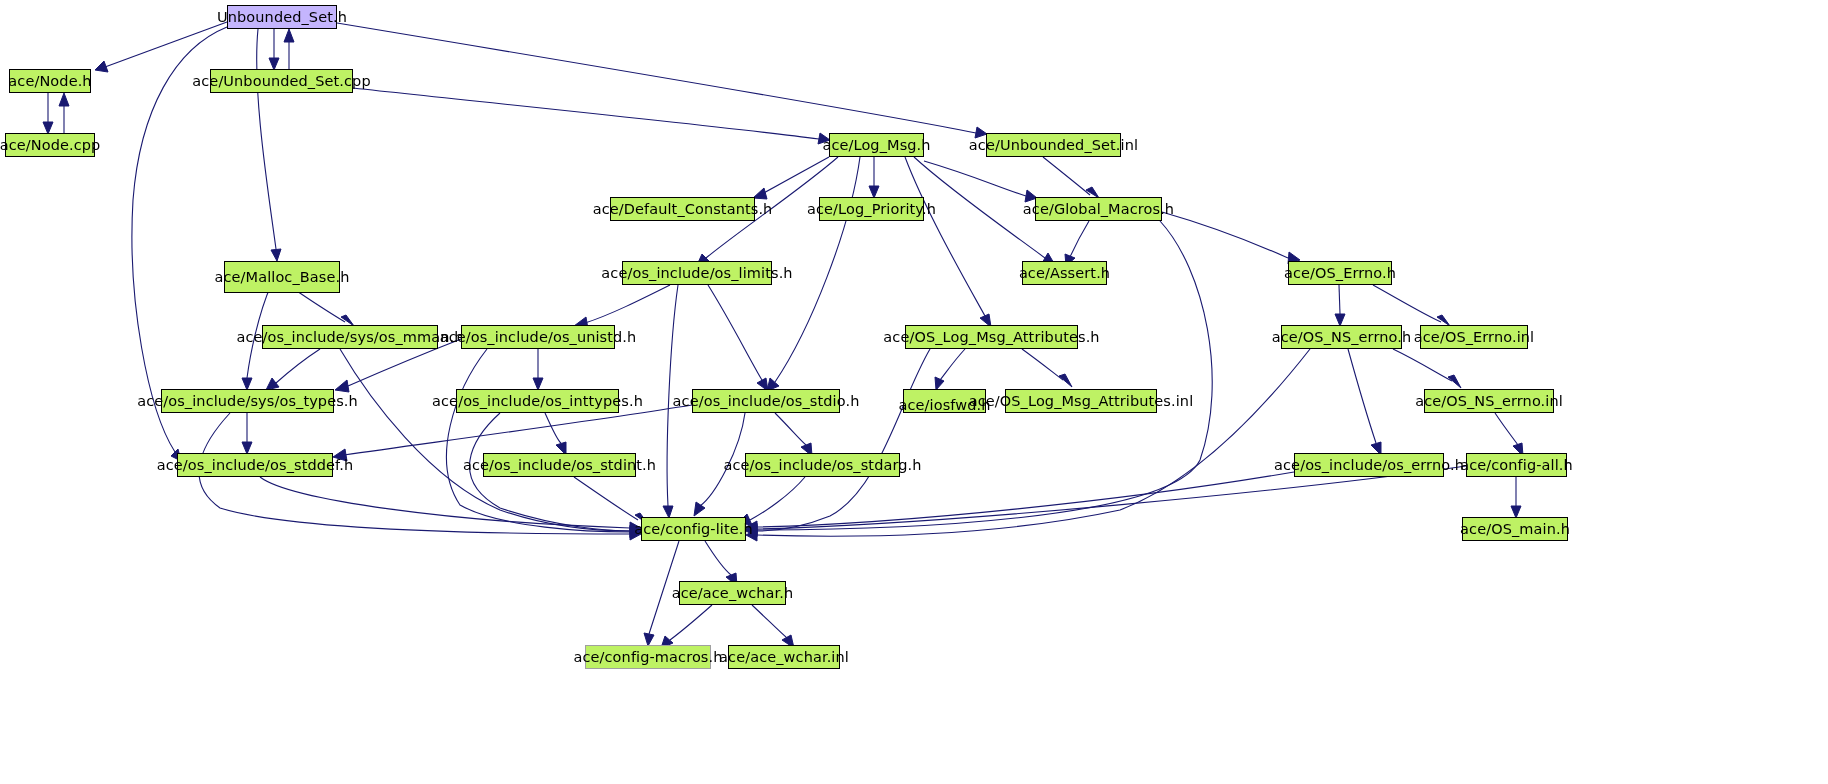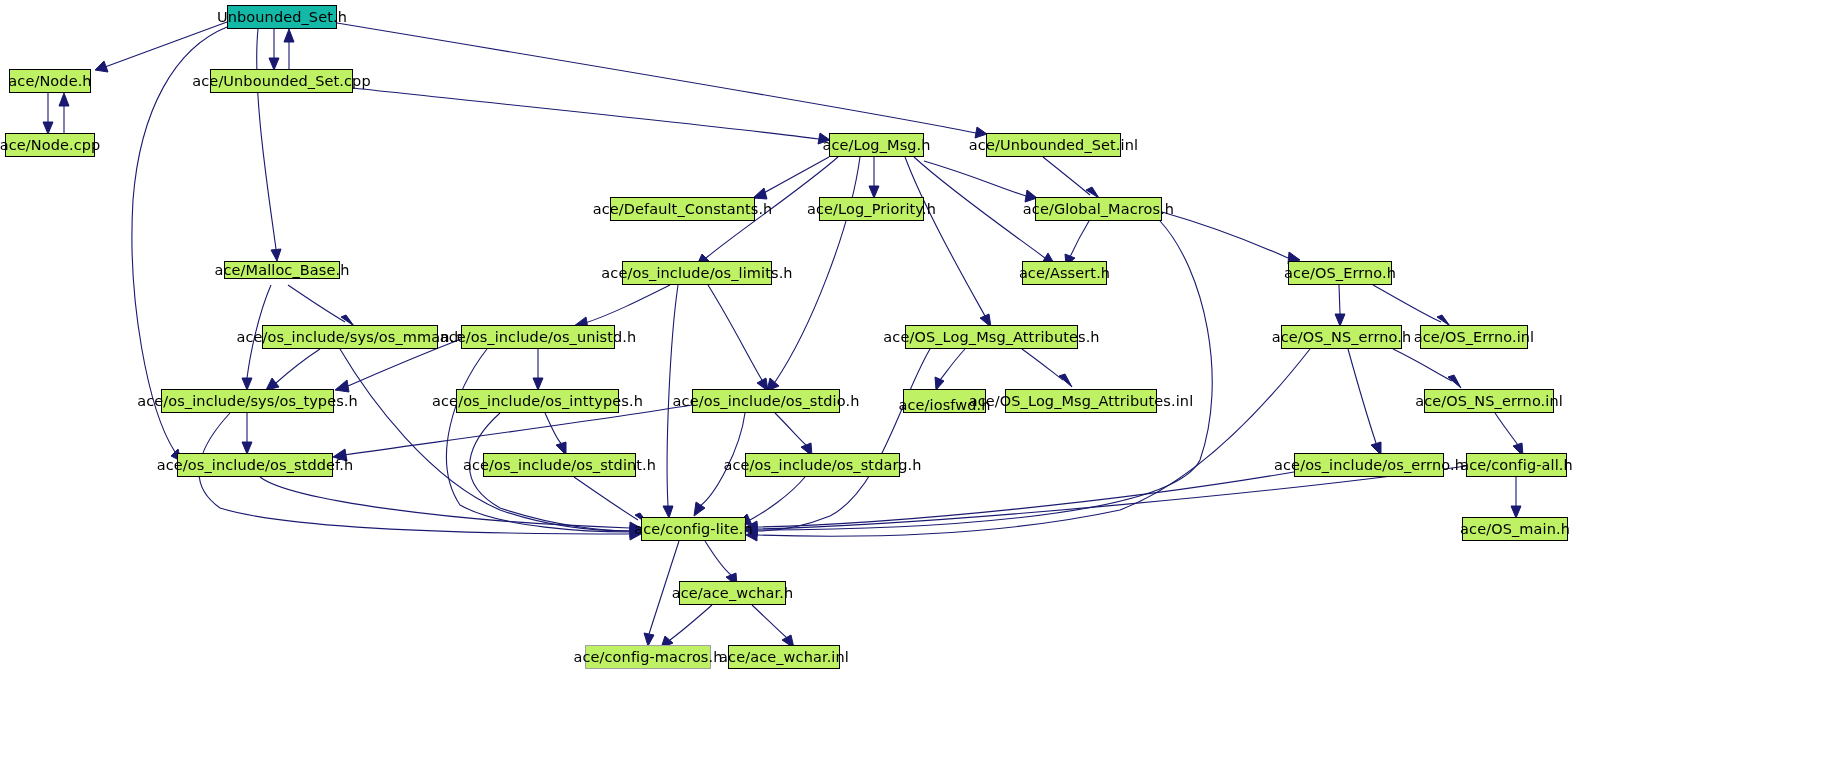--- a/index.html
+++ b/index.html
@@ -40,21 +40,21 @@
     color: #000000;
     font-size: 14.5px;
     line-height: 1;
     display: flex;
     align-items: center;
     justify-content: center;
     white-space: nowrap;
     letter-spacing: 0.1px;
   }
   .node-box.root {
-    background: #14b8a6;
+    background: #c4b5fd;
     border-color: #000000;
   }
   .node-box.faded {
     border-color: #a0a0a0;
   }
   .node-label {
     display: block;
     padding: 0 7px;
   }
 </style>
@@ -335,21 +335,21 @@
   </div>
   <div class="node-box" style="left:610px; top:197px; width:145px; height:24px;">
     <span class="node-label">ace/Default_Constants.h</span>
   </div>
   <div class="node-box" style="left:819px; top:197px; width:105px; height:24px;">
     <span class="node-label">ace/Log_Priority.h</span>
   </div>
   <div class="node-box" style="left:1035px; top:197px; width:127px; height:24px;">
     <span class="node-label">ace/Global_Macros.h</span>
   </div>
-  <div class="node-box" style="left:224px; top:261px; width:116px; height:18px;">
+  <div class="node-box" style="left:224px; top:261px; width:116px; height:32px;">
     <span class="node-label">ace/Malloc_Base.h</span>
   </div>
   <div class="node-box" style="left:622px; top:261px; width:150px; height:24px;">
     <span class="node-label">ace/os_include/os_limits.h</span>
   </div>
   <div class="node-box" style="left:1022px; top:261px; width:85px; height:24px;">
     <span class="node-label">ace/Assert.h</span>
   </div>
   <div class="node-box" style="left:1288px; top:261px; width:104px; height:24px;">
     <span class="node-label">ace/OS_Errno.h</span>

